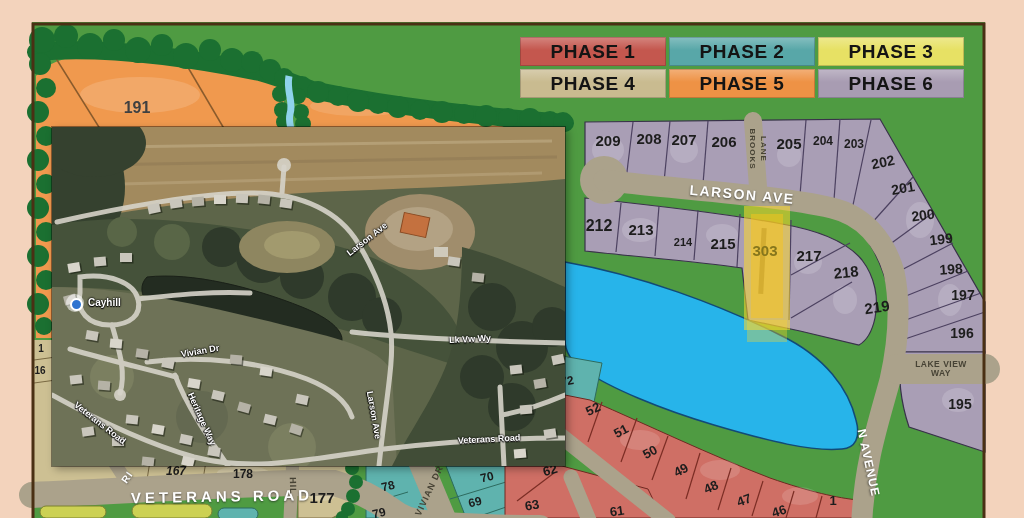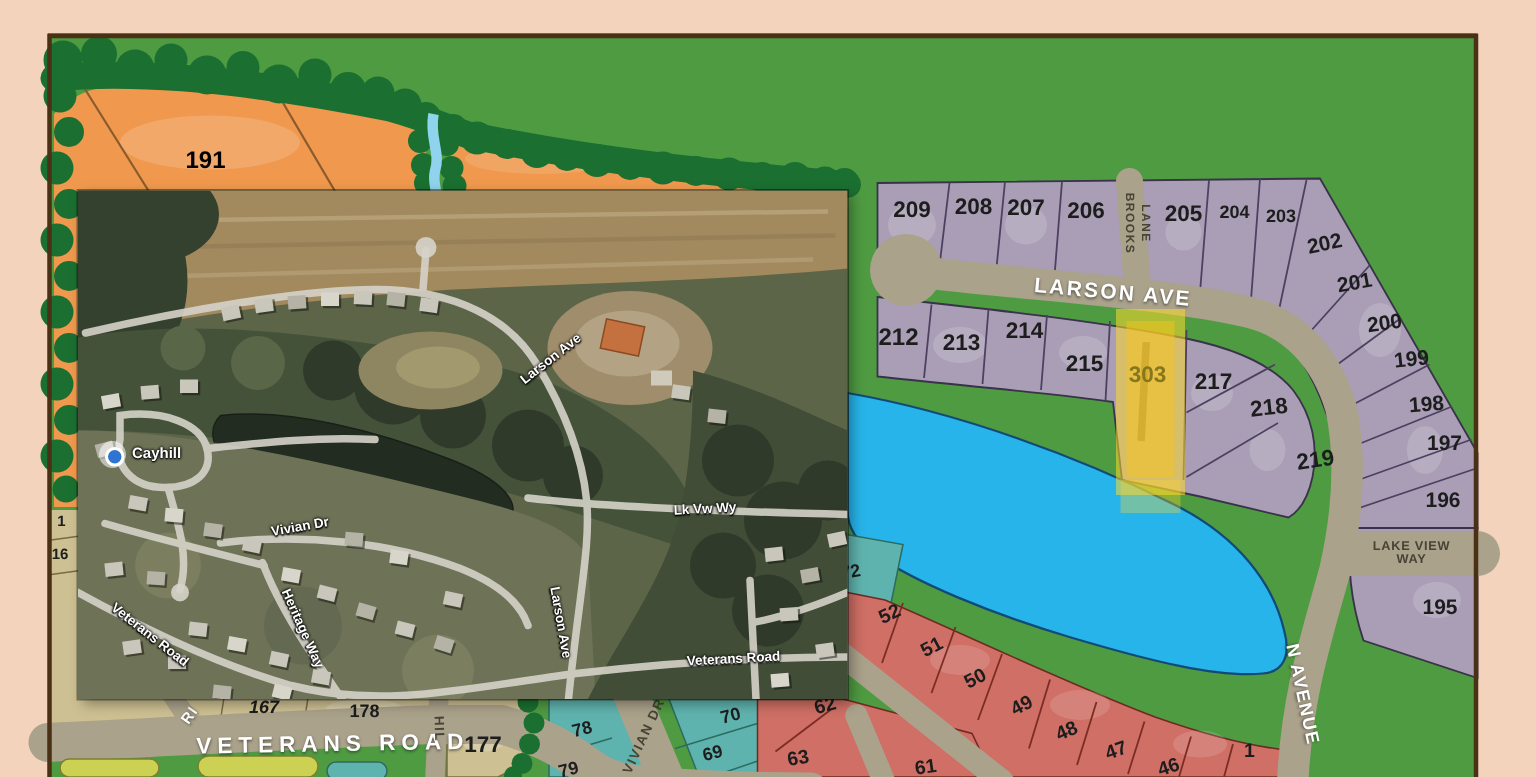--- a/index.html
+++ b/index.html
@@ -208,39 +208,39 @@
       <rect x="744" y="206" width="46" height="124" fill="rgba(252,216,44,0.55)"></rect>
       <rect x="751" y="214" width="32" height="104" fill="rgba(247,196,28,0.5)"></rect>
       <rect x="747" y="320" width="40" height="22" fill="rgba(252,216,44,0.35)"></rect>
       <rect x="760" y="228" width="5" height="66" fill="rgba(170,130,10,0.3)" transform="rotate(3 762 260)"></rect>
     </g>
 
     <path d="M33,518 L33,24 L984,24 L984,518" fill="none" stroke="#4a3014" stroke-width="3"></path>
   </svg>
 
   <div class="labels">
-      <div class="lot" style="left: 137px; top: 108px; font-size: 16px; color: #000000; transform: translate(-50%, -50%) rotate(0deg);">191</div>
+      <div class="lot" style="left: 137px; top: 108px; font-size: 16px; color: #404040; transform: translate(-50%, -50%) rotate(0deg);">191</div>
       <div class="lot" style="left: 608px; top: 140px; font-size: 15px; transform: translate(-50%, -50%) rotate(0deg);">209</div>
       <div class="lot" style="left: 649px; top: 138px; font-size: 15px; transform: translate(-50%, -50%) rotate(0deg);">208</div>
       <div class="lot" style="left: 684px; top: 139px; font-size: 15px; transform: translate(-50%, -50%) rotate(0deg);">207</div>
       <div class="lot" style="left: 724px; top: 141px; font-size: 15px; transform: translate(-50%, -50%) rotate(0deg);">206</div>
       <div class="lot" style="left: 789px; top: 143px; font-size: 15px; transform: translate(-50%, -50%) rotate(0deg);">205</div>
       <div class="lot" style="left: 823px; top: 141px; font-size: 12px; transform: translate(-50%, -50%) rotate(0deg);">204</div>
       <div class="lot" style="left: 854px; top: 144px; font-size: 12px; transform: translate(-50%, -50%) rotate(0deg);">203</div>
       <div class="lot" style="left: 883px; top: 162px; font-size: 14px; transform: translate(-50%, -50%) rotate(-12deg);">202</div>
       <div class="lot" style="left: 903px; top: 188px; font-size: 14px; transform: translate(-50%, -50%) rotate(-10deg);">201</div>
       <div class="lot" style="left: 923px; top: 215px; font-size: 14px; transform: translate(-50%, -50%) rotate(-8deg);">200</div>
       <div class="lot" style="left: 941px; top: 239px; font-size: 14px; transform: translate(-50%, -50%) rotate(-6deg);">199</div>
       <div class="lot" style="left: 951px; top: 269px; font-size: 14px; transform: translate(-50%, -50%) rotate(-4deg);">198</div>
       <div class="lot" style="left: 963px; top: 295px; font-size: 14px; transform: translate(-50%, -50%) rotate(0deg);">197</div>
       <div class="lot" style="left: 962px; top: 333px; font-size: 14px; transform: translate(-50%, -50%) rotate(0deg);">196</div>
       <div class="lot" style="left: 960px; top: 404px; font-size: 14px; transform: translate(-50%, -50%) rotate(0deg);">195</div>
       <div class="lot" style="left: 599px; top: 226px; font-size: 16px; transform: translate(-50%, -50%) rotate(0deg);">212</div>
       <div class="lot" style="left: 641px; top: 229px; font-size: 15px; transform: translate(-50%, -50%) rotate(0deg);">213</div>
-      <div class="lot" style="left: 683px; top: 221px; font-size: 15px; transform: translate(-50%, -50%) rotate(0deg);">214</div>
+      <div class="lot" style="left: 683px; top: 242px; font-size: 11px; transform: translate(-50%, -50%) rotate(0deg);">214</div>
       <div class="lot" style="left: 723px; top: 243px; font-size: 15px; transform: translate(-50%, -50%) rotate(0deg);">215</div>
       <div class="lot" style="left: 765px; top: 250px; font-size: 15px; color: rgb(134, 118, 28); transform: translate(-50%, -50%) rotate(0deg);">303</div>
       <div class="lot" style="left: 809px; top: 255px; font-size: 15px; transform: translate(-50%, -50%) rotate(0deg);">217</div>
       <div class="lot" style="left: 846px; top: 272px; font-size: 15px; transform: translate(-50%, -50%) rotate(-6deg);">218</div>
       <div class="lot" style="left: 877px; top: 307px; font-size: 15px; transform: translate(-50%, -50%) rotate(-8deg);">219</div>
       <div class="lot" style="left: 593px; top: 409px; font-size: 13px; transform: translate(-50%, -50%) rotate(-25deg);">52</div>
       <div class="lot" style="left: 621px; top: 431px; font-size: 13px; transform: translate(-50%, -50%) rotate(-28deg);">51</div>
       <div class="lot" style="left: 650px; top: 452px; font-size: 13px; transform: translate(-50%, -50%) rotate(-28deg);">50</div>
       <div class="lot" style="left: 681px; top: 470px; font-size: 13px; transform: translate(-50%, -50%) rotate(-28deg);">49</div>
       <div class="lot" style="left: 711px; top: 487px; font-size: 13px; transform: translate(-50%, -50%) rotate(-24deg);">48</div>
@@ -265,20 +265,28 @@
       <div class="street road-dark" style="left: 763px; top: 149px; font-size: 8px; letter-spacing: 1px; transform: translate(-50%, -50%) rotate(90deg);">LANE</div>
       <div class="street road-dark" style="left: 941px; top: 369px; font-size: 8.5px; letter-spacing: 0.5px; transform: translate(-50%, -50%) rotate(0deg);">LAKE VIEW
 WAY</div>
       <div class="street road-white" style="left: 868px; top: 463px; font-size: 12px; letter-spacing: 1px; transform: translate(-50%, -50%) rotate(78deg);">N AVENUE</div>
       <div class="street road-white" style="left: 222px; top: 497px; font-size: 15px; letter-spacing: 4px; transform: translate(-50%, -50%) rotate(-1deg);">VETERANS ROAD</div>
       <div class="street road-dark" style="left: 430px; top: 491px; font-size: 9px; letter-spacing: 1px; transform: translate(-50%, -50%) rotate(-65deg);">VIVIAN DR</div>
       <div class="street road-dark" style="left: 292px; top: 486px; font-size: 9px; letter-spacing: 1px; transform: translate(-50%, -50%) rotate(88deg);">HIL</div>
       <div class="street road-white" style="left: 127px; top: 477px; font-size: 10px; letter-spacing: 1px; transform: translate(-50%, -50%) rotate(-55deg);">RI</div>
     </div>
 
+  <div class="legend">
+      <div class="lcell" style="background: linear-gradient(rgba(255, 255, 255, 0.28), rgba(255, 255, 255, 0) 45%), rgb(196, 87, 78);">PHASE 1</div>
+      <div class="lcell" style="background: linear-gradient(rgba(255, 255, 255, 0.28), rgba(255, 255, 255, 0) 45%), rgb(88, 167, 168);">PHASE 2</div>
+      <div class="lcell" style="background: linear-gradient(rgba(255, 255, 255, 0.28), rgba(255, 255, 255, 0) 45%), rgb(231, 225, 100);">PHASE 3</div>
+      <div class="lcell" style="background: linear-gradient(rgba(255, 255, 255, 0.28), rgba(255, 255, 255, 0) 45%), rgb(201, 187, 144);">PHASE 4</div>
+      <div class="lcell" style="background: linear-gradient(rgba(255, 255, 255, 0.28), rgba(255, 255, 255, 0) 45%), rgb(238, 146, 69);">PHASE 5</div>
+      <div class="lcell" style="background: linear-gradient(rgba(255, 255, 255, 0.28), rgba(255, 255, 255, 0) 45%), rgb(168, 156, 178);">PHASE 6</div>
+    </div>
 
   <div class="inset">
     <svg width="513" height="339" viewBox="0 0 513 339">
       <rect x="0" y="0" width="513" height="339" fill="#5d6549"></rect>
 
       <path d="M0,0 H513 V52 C430,60 330,62 250,66 C180,70 90,80 0,98 Z" fill="#a28a5e"></path>
       <line x1="60" y1="20" x2="500" y2="14" stroke="rgba(235,222,190,0.25)" stroke-width="3"></line>
       <line x1="40" y1="38" x2="505" y2="30" stroke="rgba(120,100,70,0.25)" stroke-width="3"></line>
       <line x1="30" y1="58" x2="490" y2="46" stroke="rgba(235,222,190,0.2)" stroke-width="3"></line>
 

